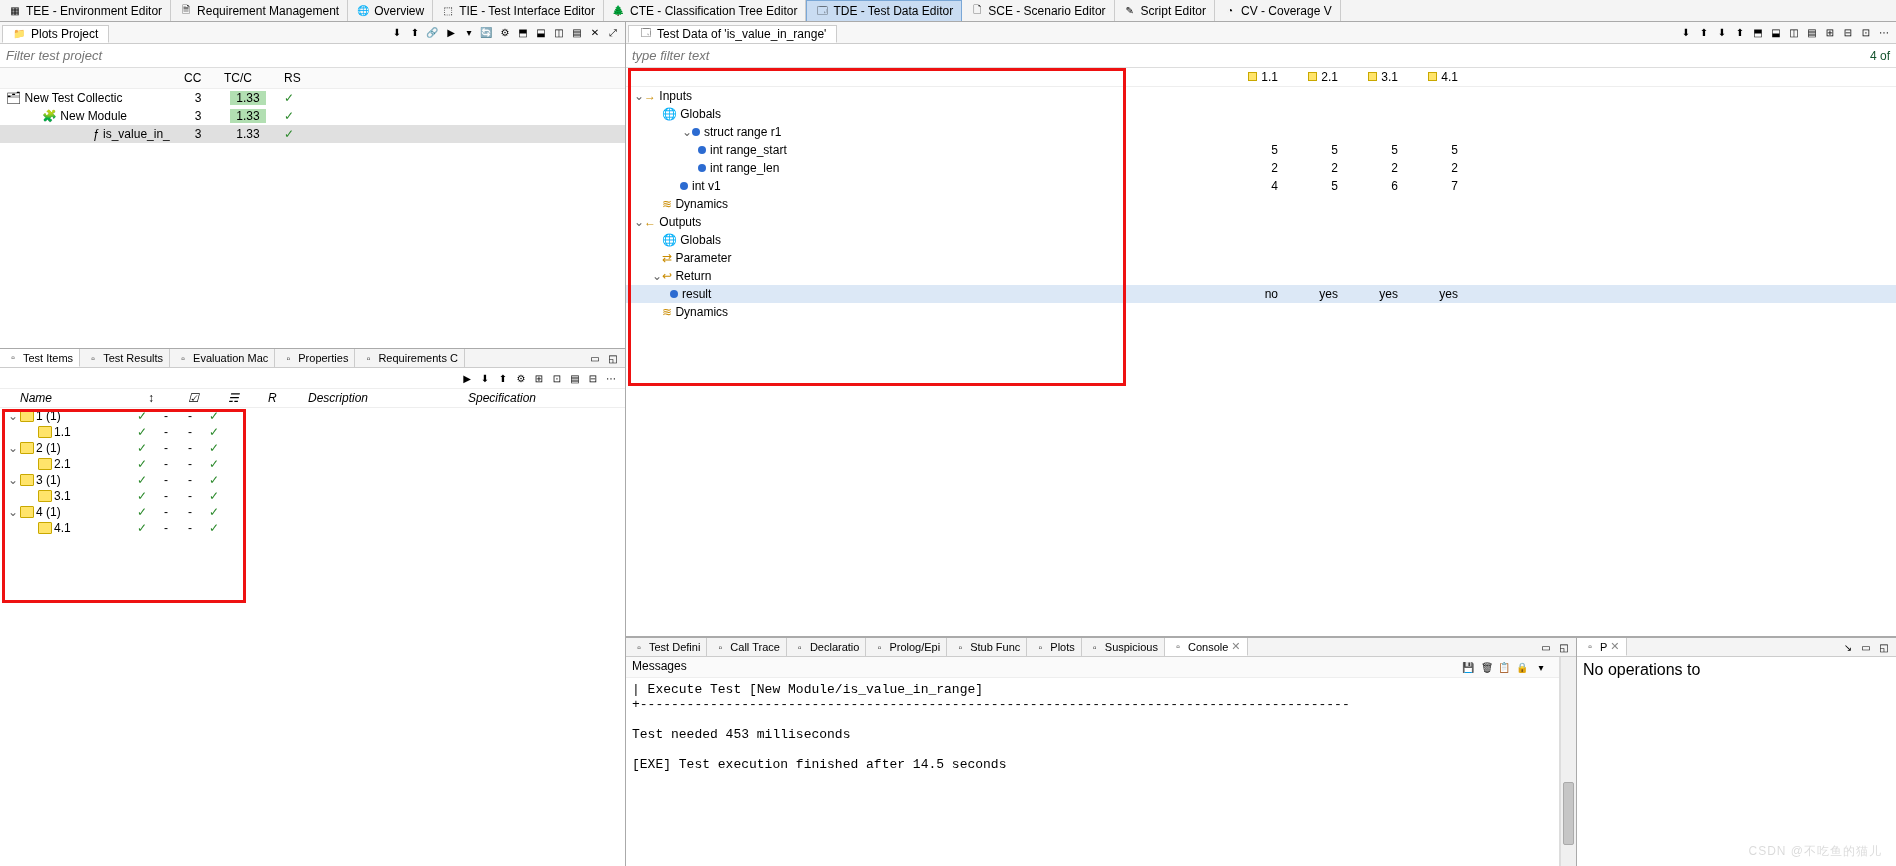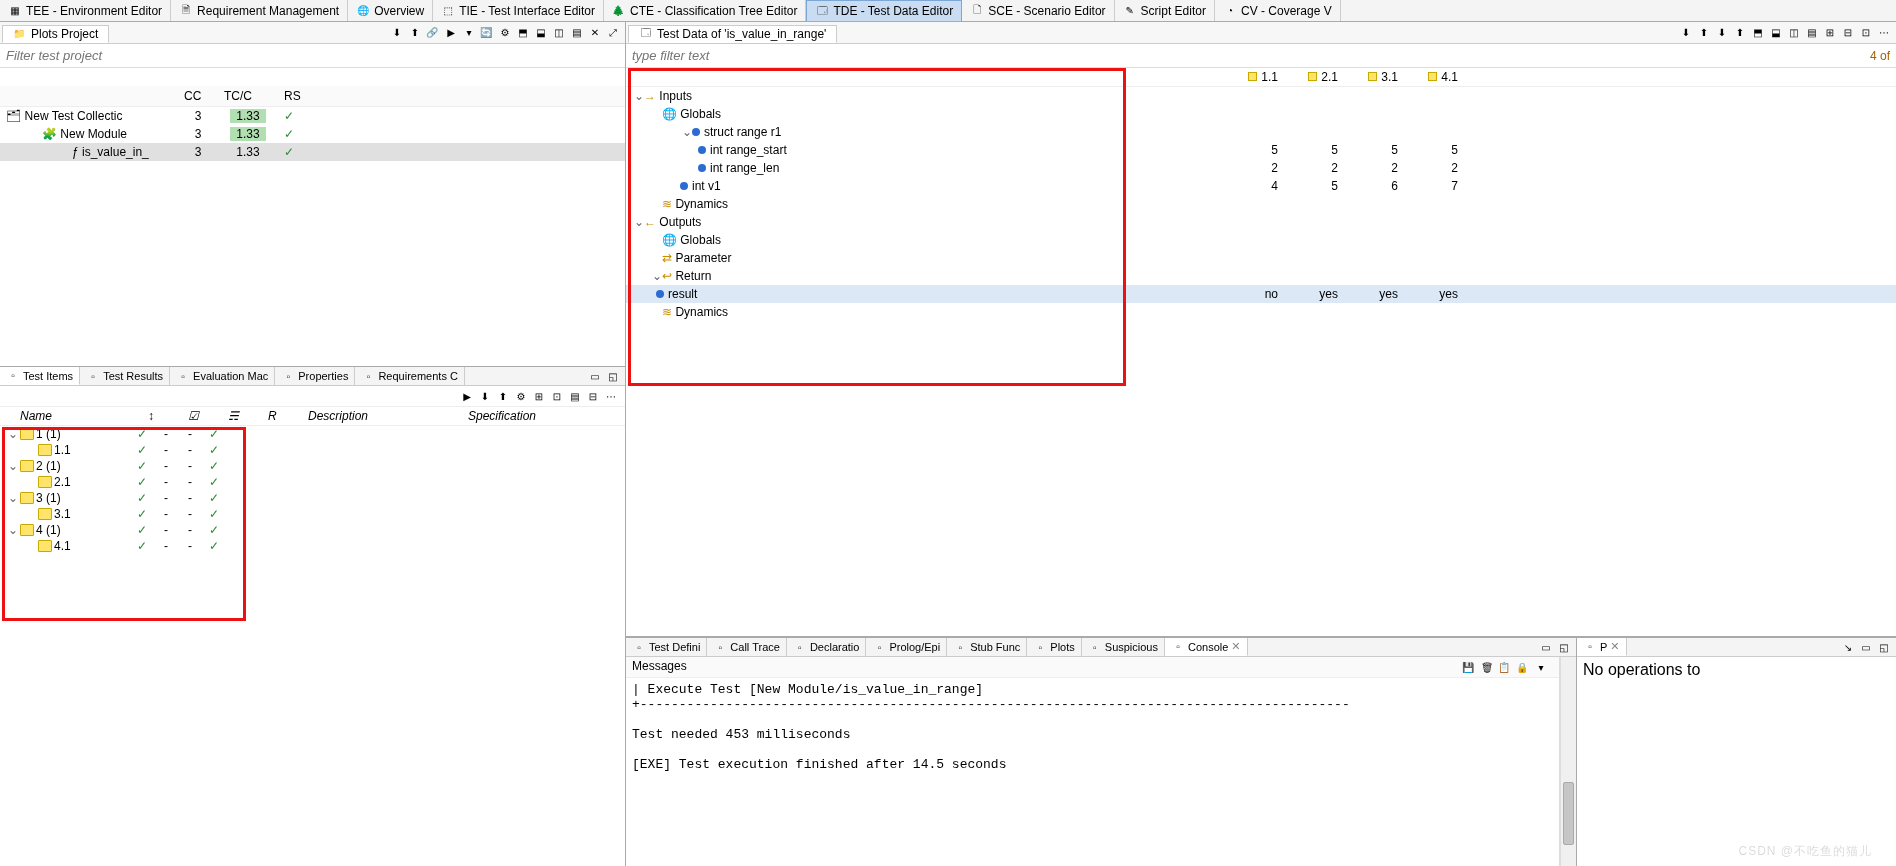--- a/index.html
+++ b/index.html
@@ -62,24 +62,24 @@
 .dot { display:inline-block; width:8px; height:8px; border-radius:50%; background:#2c6bd1; margin-right:4px; }
 .sq { display:inline-block; width:9px; height:9px; background:#ffe46b; border:1px solid #c9a800; margin-right:4px; }
 
 
 .con-tabs { display: flex; border-top: 1px solid #aaa; border-bottom: 1px solid #ccc; background: #f4f4f4; height: 20px; align-items: stretch; }
 .con-body { flex: 1; display: flex; }
 .con-left { flex: 1; display:flex; flex-direction:column; }
 .con-right { width: 320px; border-left:1px solid #aaa; display:flex; flex-direction:column; }
 .msg-hdr { padding: 2px 6px; border-bottom: 1px solid #eee; background:#fafafa; }
 .msg-txt { font-family: "Courier New", monospace; font-size: 13px; padding: 4px 6px; white-space: pre; overflow:auto; flex:1; }
-.filter-cnt { color:#a16207; padding:0 6px; white-space:nowrap; }
+.filter-cnt { color:#14532d; padding:0 6px; white-space:nowrap; }
 .scroll-v { width:16px; background:#f0f0f0; border-left:1px solid #ddd; position:relative; }
 .scroll-thumb { position:absolute; left:2px; right:2px; background:#c6c6c6; border:1px solid #aaa; border-radius:2px; }
-.watermark { position:absolute; right:24px; bottom:6px; color:rgba(0,0,0,0.15); font-size:12px; letter-spacing:1px; pointer-events:none; }
+.watermark { position:absolute; right:14px; bottom:6px; color:rgba(0,0,0,0.15); font-size:12px; letter-spacing:1px; pointer-events:none; }
 </style>
 </head>
 <body>
 
 <div class="workbench">
 
   <div class="top-tabs" id="top-tabs">
       <div class="top-tab">
         <span class="ttab-icon">▦</span>
         <span>TEE - Environment Editor</span>
@@ -137,21 +137,21 @@
             <span class="tbtn">⚙</span>
             <span class="tbtn">⬒</span>
             <span class="tbtn">⬓</span>
             <span class="tbtn">◫</span>
             <span class="tbtn">▤</span>
             <span class="tbtn">✕</span>
             <span class="tbtn">⤢</span>
           </div>
       </div>
       <input class="filter-input" placeholder="Filter test project" style="">
-      <div class="tp-body" style="flex:0 0 280px;margin-top:18px;">
+      <div class="tp-body" style="flex:0 0 280px;">
         <table class="tp-table">
           <colgroup>
               <col style="width:178px">
               <col style="width:40px">
               <col style="width:60px">
               <col>
             </colgroup>
           <thead>
               <tr>
             <th></th>
@@ -167,21 +167,21 @@
   <td style="text-align:center"><span class="hl">1.33</span></td>
   <td class="ck">✓</td>
               </tr>
               <tr class="tp-row">
                 <td style="padding-left:42px"><span>🧩</span> New Module</td>
   <td style="text-align:center">3</td>
   <td style="text-align:center"><span class="hl">1.33</span></td>
   <td class="ck">✓</td>
               </tr>
               <tr class="tp-row sel">
-                <td style="padding-left:72px"><span>ƒ</span> is_value_in_</td>
+                <td style="padding-left:93px"><span>ƒ</span> is_value_in_</td>
   <td style="text-align:center">3</td>
   <td style="text-align:center">1.33</td>
   <td class="ck">✓</td>
               </tr>
             </tbody>
         </table>
       </div>
 
       <div class="bl-tabs" id="bl-tabs">
       <div class="bl-tab active"><span class="ttab-icon">▫</span>Test Items</div>
@@ -405,21 +405,21 @@
               </tr>
               <tr class="td-row">
                 <td class="td-name" style="padding-left:26px"><span class="exp">⌄</span><span style="color:#c98b00;">↩</span> Return</td>
                 <td></td>
                 <td></td>
                 <td></td>
                 <td></td>
                 <td></td>
               </tr>
               <tr class="td-row sel">
-                <td class="td-name" style="padding-left:20px"><span class="exp"></span><span class="dot"></span>result</td>
+                <td class="td-name" style="padding-left:34px"><span class="exp"></span><span class="dot"></span>result</td>
                 <td>no</td>
                 <td>yes</td>
                 <td>yes</td>
                 <td>yes</td>
                 <td></td>
               </tr>
               <tr class="td-row">
                 <td class="td-name" style="padding-left:26px"><span class="exp"></span><span style="color:#c98b00;">≋</span> Dynamics</td>
                 <td></td>
                 <td></td>

